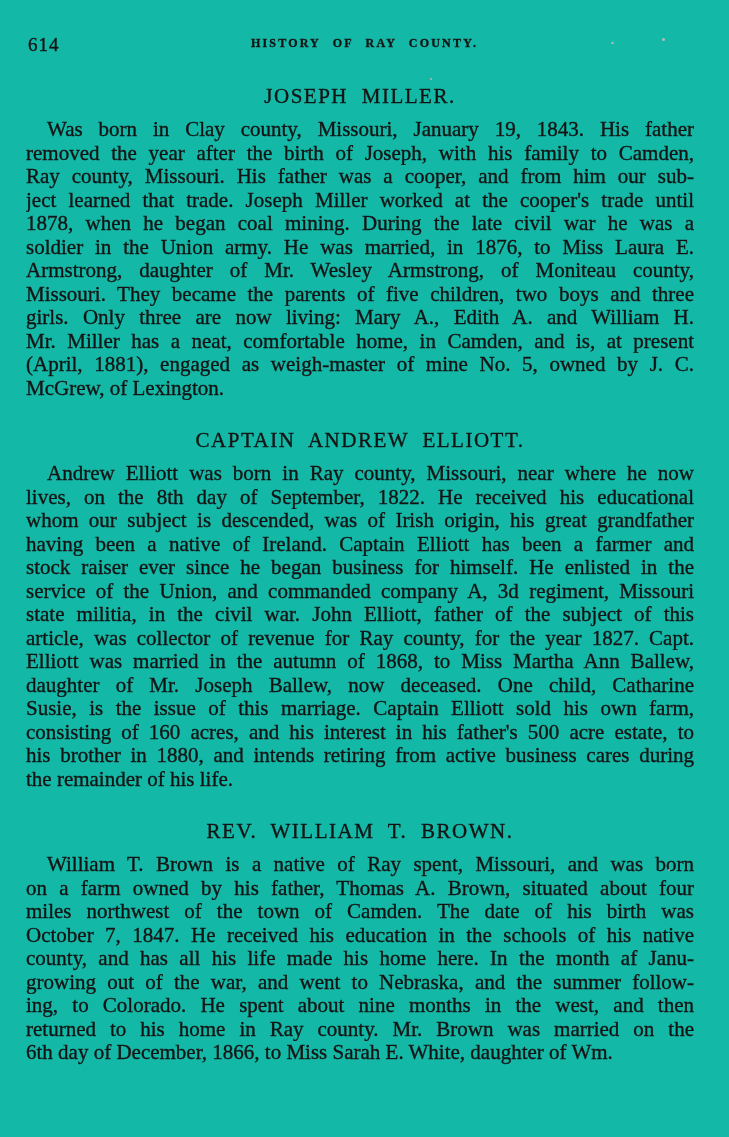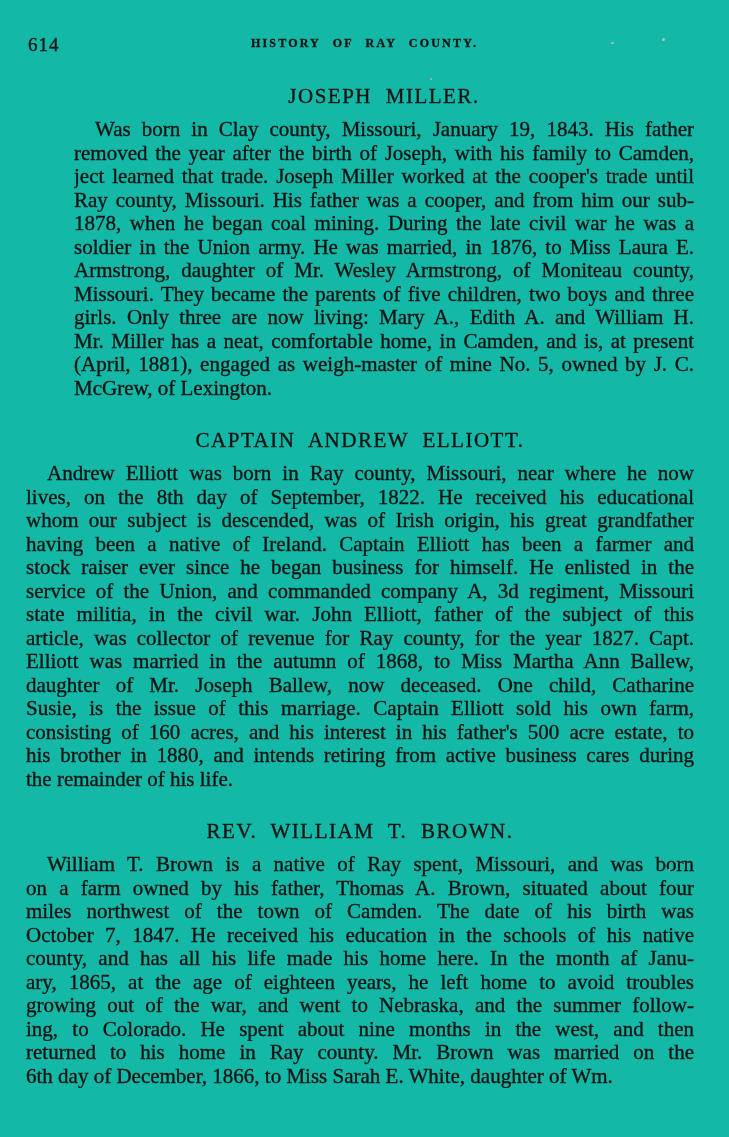--- a/index.html
+++ b/index.html
@@ -46,21 +46,20 @@
     position: absolute;
     top: 0;
     left: 26px;
     width: 668px;
   }
   .bio-section {
     margin: 28px 0 0 0;
   }
   .bio-section:first-child {
     margin-top: 84px;
-    margin-left: 48px;
   }
   .section-heading {
     margin: 0 0 10px 0;
     font-size: 21px;
     font-weight: 400;
     text-align: center;
     letter-spacing: 1.5px;
     word-spacing: 7px;
     line-height: 24px;
   }
@@ -95,22 +94,22 @@
     <span class="page-number">614</span>
     <div class="running-title">HISTORY OF RAY COUNTY.</div>
   </div>
 
   <main class="page-body">
       <section class="bio-section">
         <h2 class="section-heading">JOSEPH MILLER.</h2>
         <div class="para">
           <div class="line first">Was born in Clay county, Missouri, January 19, 1843. His father</div>
           <div class="line">removed the year after the birth of Joseph, with his family to Camden,</div>
+          <div class="line">Ray county, Missouri. His father was a cooper, and from him our sub-</div>
           <div class="line">ject learned that trade. Joseph Miller worked at the cooper's trade until</div>
-          <div class="line">Ray county, Missouri. His father was a cooper, and from him our sub-</div>
           <div class="line">1878, when he began coal mining. During the late civil war he was a</div>
           <div class="line">soldier in the Union army. He was married, in 1876, to Miss Laura E.</div>
           <div class="line">Armstrong, daughter of Mr. Wesley Armstrong, of Moniteau county,</div>
           <div class="line">Missouri. They became the parents of five children, two boys and three</div>
           <div class="line">girls. Only three are now living: Mary A., Edith A. and William H.</div>
           <div class="line">Mr. Miller has a neat, comfortable home, in Camden, and is, at present</div>
           <div class="line">(April, 1881), engaged as weigh-master of mine No. 5, owned by J. C.</div>
           <div class="line last">McGrew, of Lexington.</div>
         </div>
       </section>
@@ -134,21 +133,20 @@
         </div>
       </section>
       <section class="bio-section">
         <h2 class="section-heading">REV. WILLIAM T. BROWN.</h2>
         <div class="para">
           <div class="line first">William T. Brown is a native of Ray spent, Missouri, and was born</div>
           <div class="line">on a farm owned by his father, Thomas A. Brown, situated about four</div>
           <div class="line">miles northwest of the town of Camden. The date of his birth was</div>
           <div class="line">October 7, 1847. He received his education in the schools of his native</div>
           <div class="line">county, and has all his life made his home here. In the month af Janu-</div>
-          <div class="line">ary, 1865, at the age of eighteen years, he left home to avoid troubles</div>
           <div class="line">growing out of the war, and went to Nebraska, and the summer follow-</div>
           <div class="line">ing, to Colorado. He spent about nine months in the west, and then</div>
           <div class="line">returned to his home in Ray county. Mr. Brown was married on the</div>
           <div class="line last">6th day of December, 1866, to Miss Sarah E. White, daughter of Wm.</div>
         </div>
       </section>
     </main>
 
   <span class="speck" style="left:611px; top:42px; width:3px; height:2px;"></span>
   <span class="speck" style="left:662px; top:38px; width:3px; height:3px;"></span>

